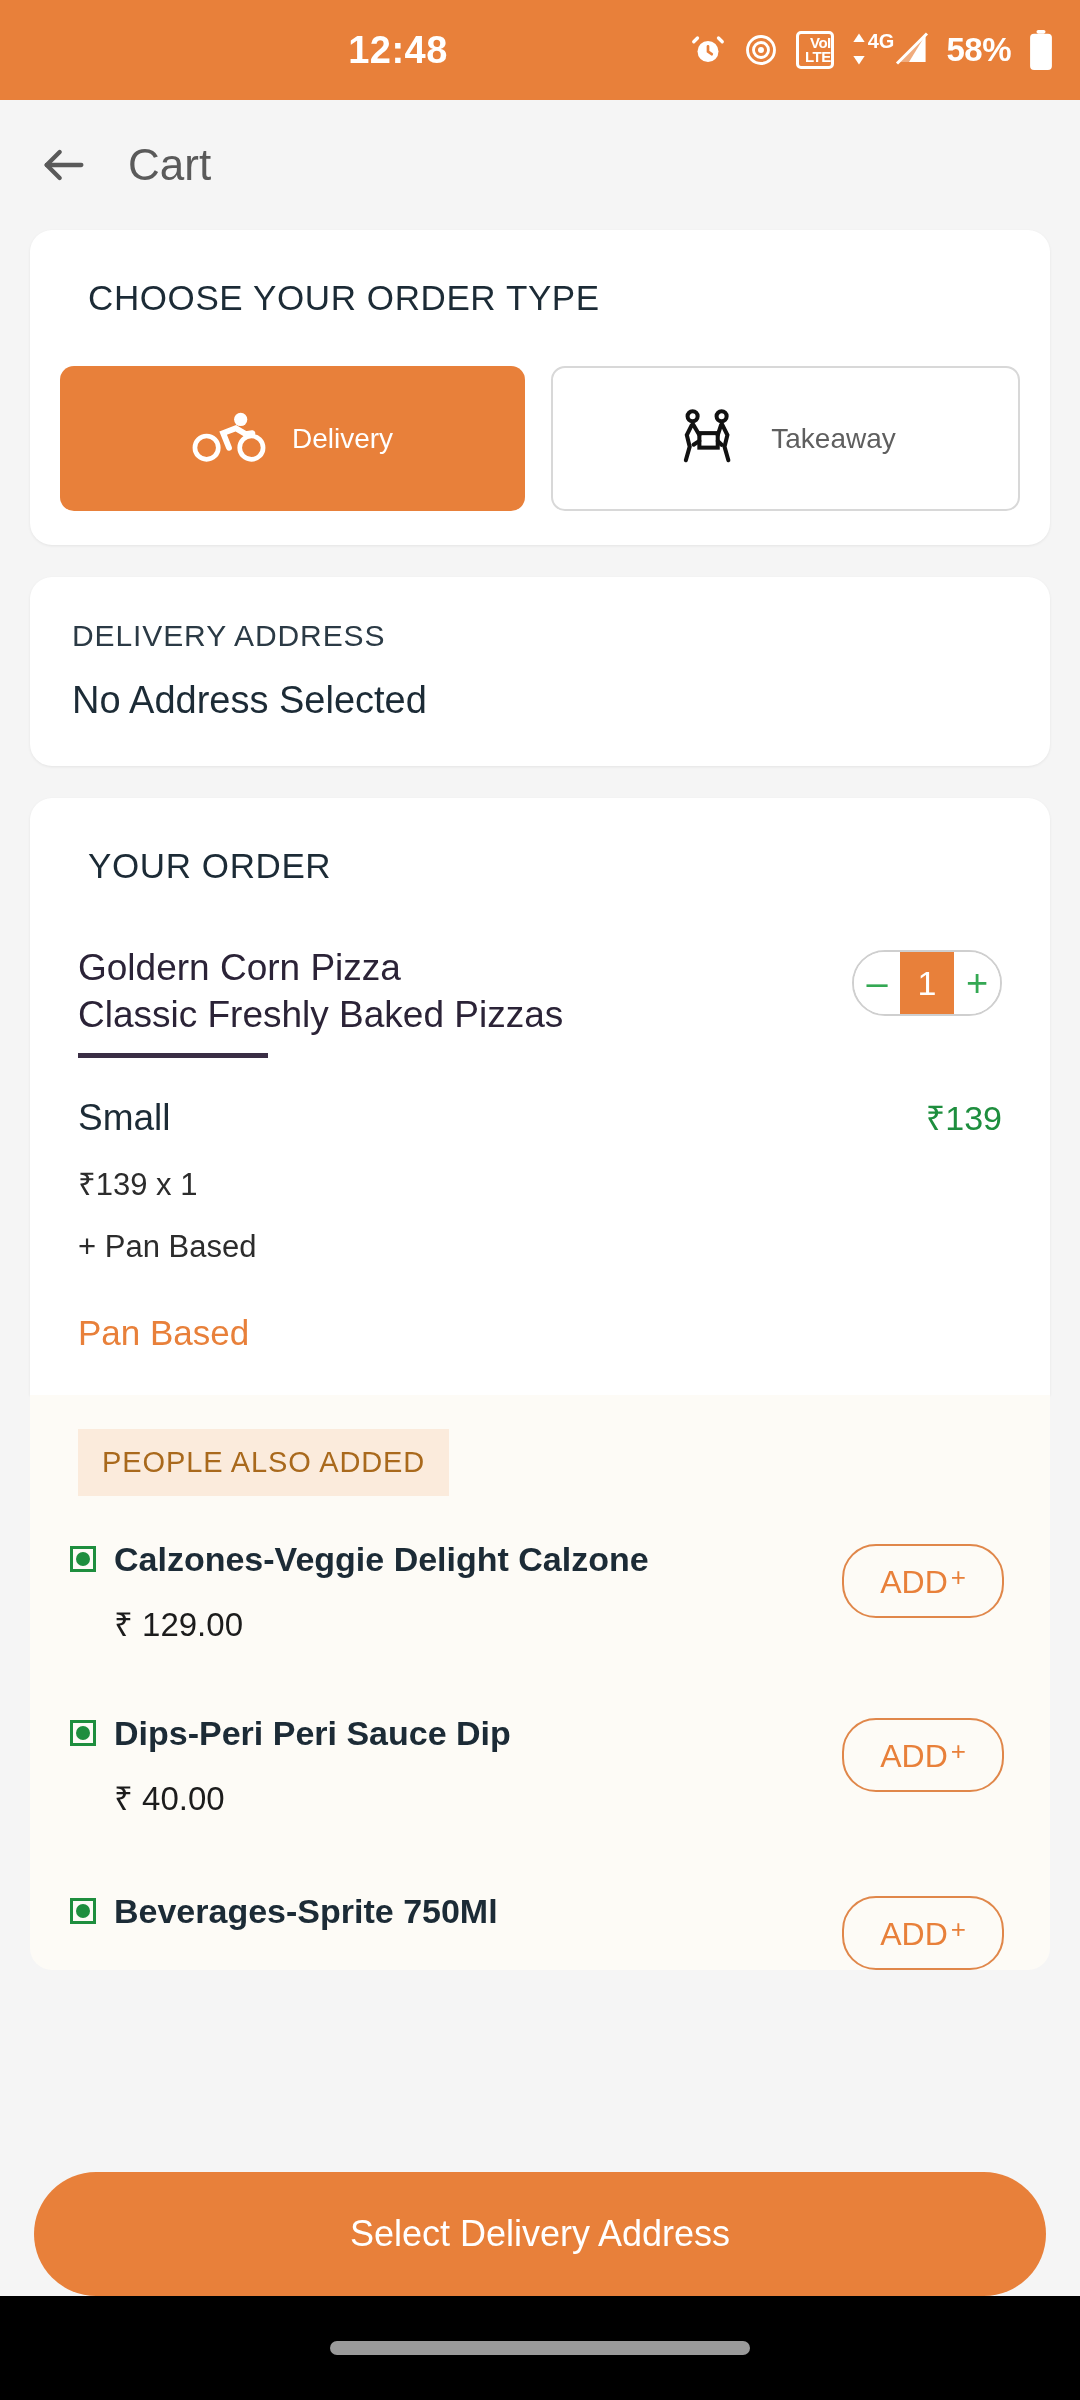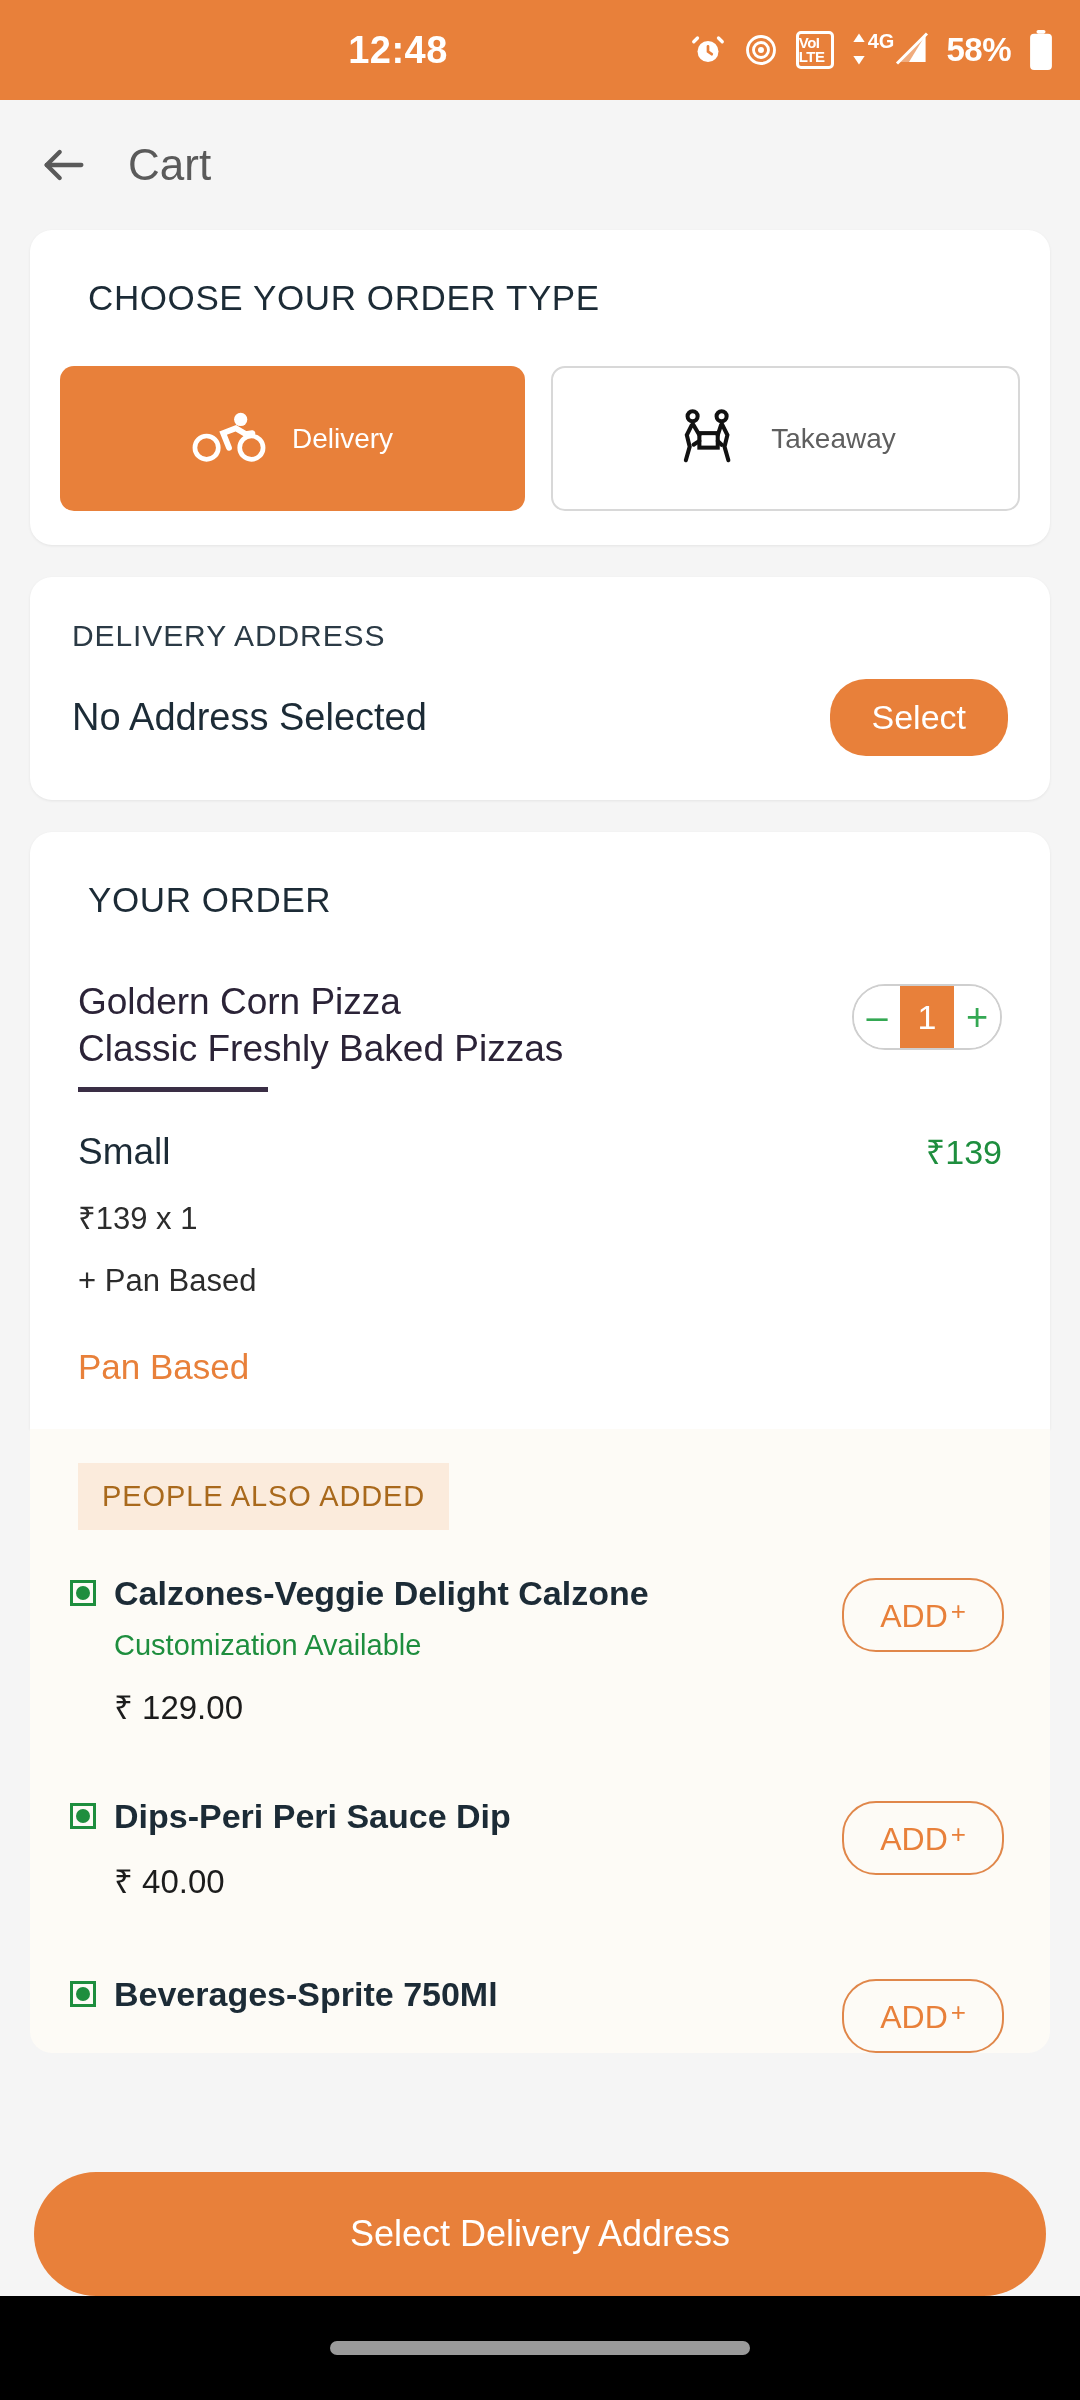--- a/index.html
+++ b/index.html
@@ -21,21 +21,21 @@
     font-size:38px; font-weight:600; letter-spacing:.5px;
     padding-right:300px;
   }
   .sb-icons{
     position:absolute; right:26px; display:flex; align-items:center; gap:17px;
   }
   .sb-icons svg{ display:block; }
   .sb-batt-text{ font-size:33px; font-weight:700; letter-spacing:-.5px; }
   .volte-box{
     border:3px solid #fff; border-radius:5px; width:38px; height:38px;
-    display:flex; flex-direction:column; align-items:flex-start; justify-content:center;
+    display:flex; flex-direction:column; align-items:flex-end; justify-content:center;
     line-height:.92;
   }
   .volte-box b{ font-size:15px; font-weight:800; letter-spacing:-.5px; }
   .fourg{ display:flex; align-items:flex-start; gap:1px; }
   .fourg .g-lbl{ font-size:20px; font-weight:700; margin-top:-2px; }
 
   
   .appbar{
     height:130px; background:#F5F5F5;
     display:flex; align-items:center; padding-left:38px; gap:38px;
@@ -267,21 +267,20 @@
         </span>
         <span class="ot-label">Takeaway</span>
       </div>
     </div>
   </div>
 
   <div class="card addr">
     <div class="addr-label">DELIVERY ADDRESS</div>
     <div class="addr-row">
       <span class="addr-value">No Address Selected</span>
-      <button class="select-btn">Select</button>
     </div>
   </div>
 
   <div class="card order-card">
     <div class="card-title">YOUR ORDER</div>
 
     <div class="item">
       <div class="item-head">
         <div>
           <div class="item-names">Goldern Corn Pizza</div>
@@ -309,21 +308,20 @@
     <div class="pala-badge">PEOPLE ALSO ADDED</div>
 
     <div class="sugg">
       <div class="sugg-left">
         <div class="sugg-title-row">
           <span class="veg-mark">
               <span class="veg-dot"></span>
             </span>
           <span class="sugg-name">Calzones-Veggie Delight Calzone</span>
         </div>
-        <div class="sugg-custom">Customization Available</div>
         <div class="sugg-price">₹ 129.00</div>
       </div>
       <button class="add-btn">
         <span>ADD</span>
           <sup>+</sup>
       </button>
     </div>
 
     <div class="sugg" style="padding-top:68px;">
       <div class="sugg-left">

